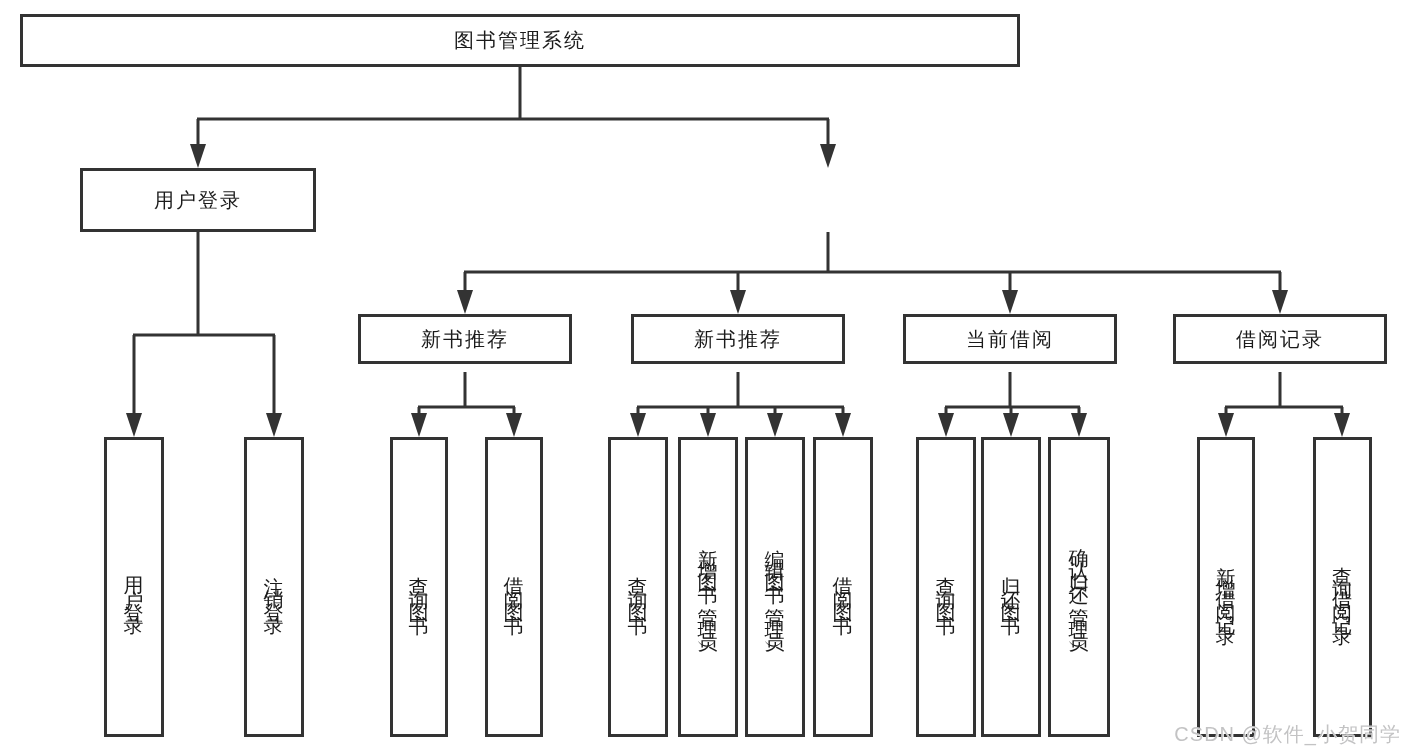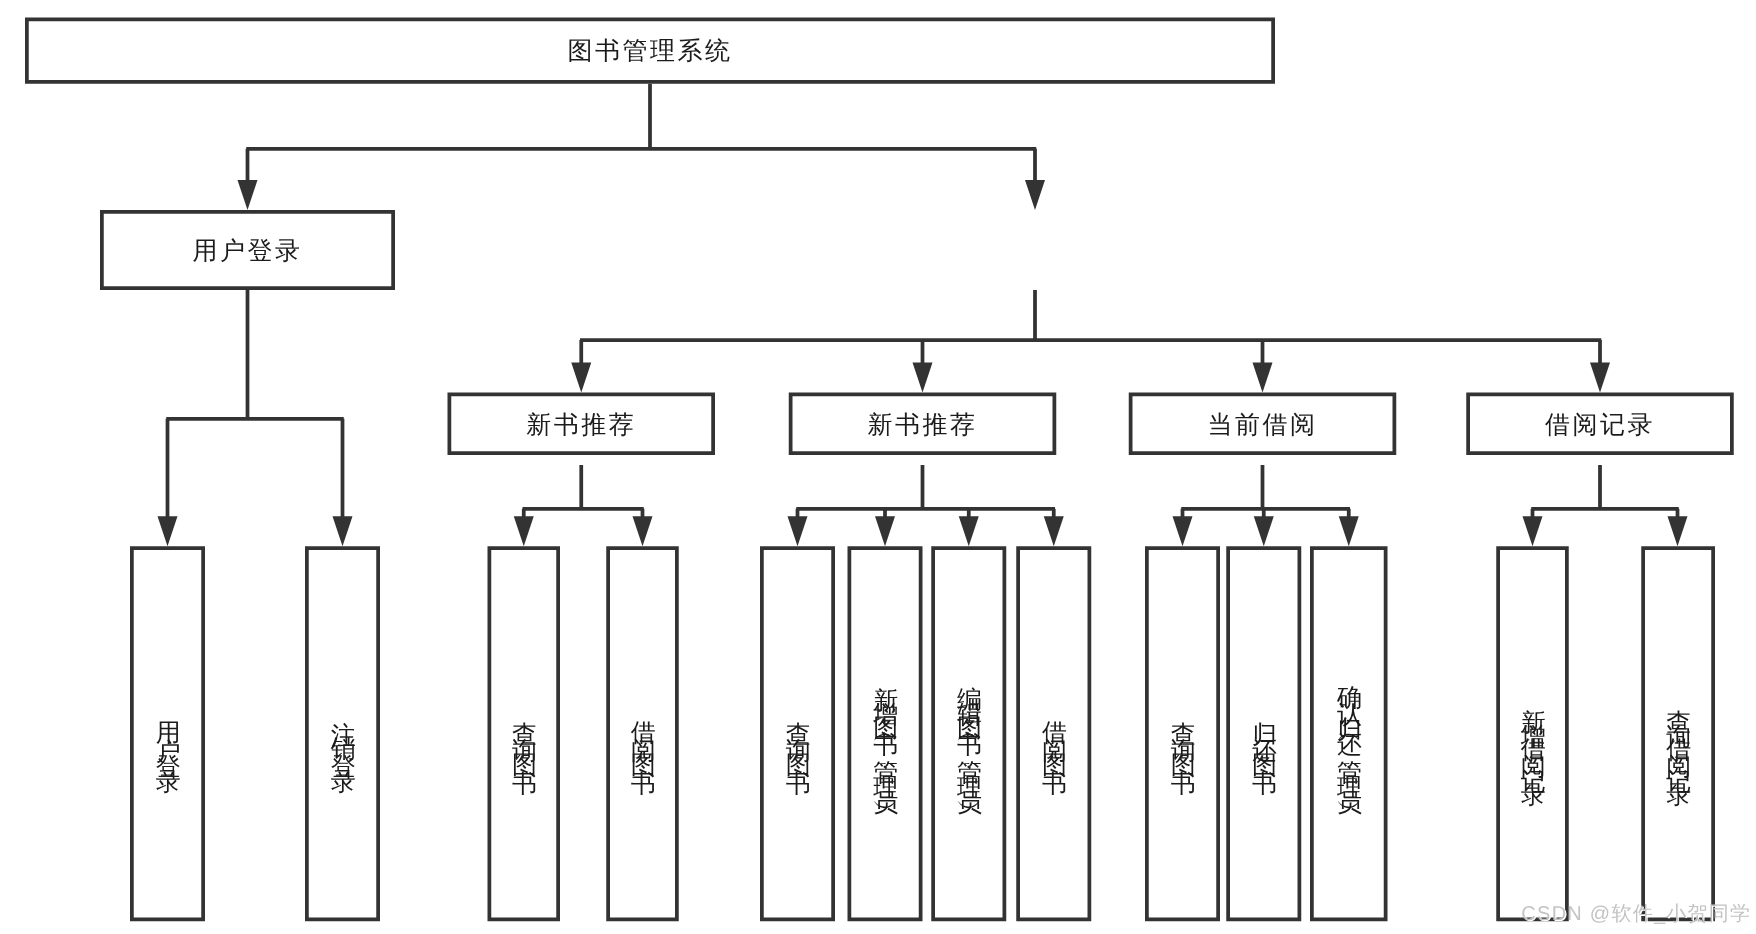--- a/index.html
+++ b/index.html
@@ -64,21 +64,21 @@
   .leaf-g4-1 { left: 916px; }
   .leaf-g4-2 { left: 981px; }
   .leaf-g4-3 { left: 1048px; width: 62px; }
   .leaf-g5-1 { left: 1197px; width: 58px; }
   .leaf-g5-2 { left: 1313px; width: 59px; }
   .tall-text > span { letter-spacing: 12px; }
   #watermark {
     position: absolute;
     right: 4px;
     top: 721px;
-    font-size: 16px;
+    font-size: 20px;
     color: #c3c3c4;
     letter-spacing: 1px;
     z-index: 5;
     text-shadow: 1px 1px 0 #ffffff;
   }
 </style>
 </head>
 <body>
 
 <div id="canvas">

